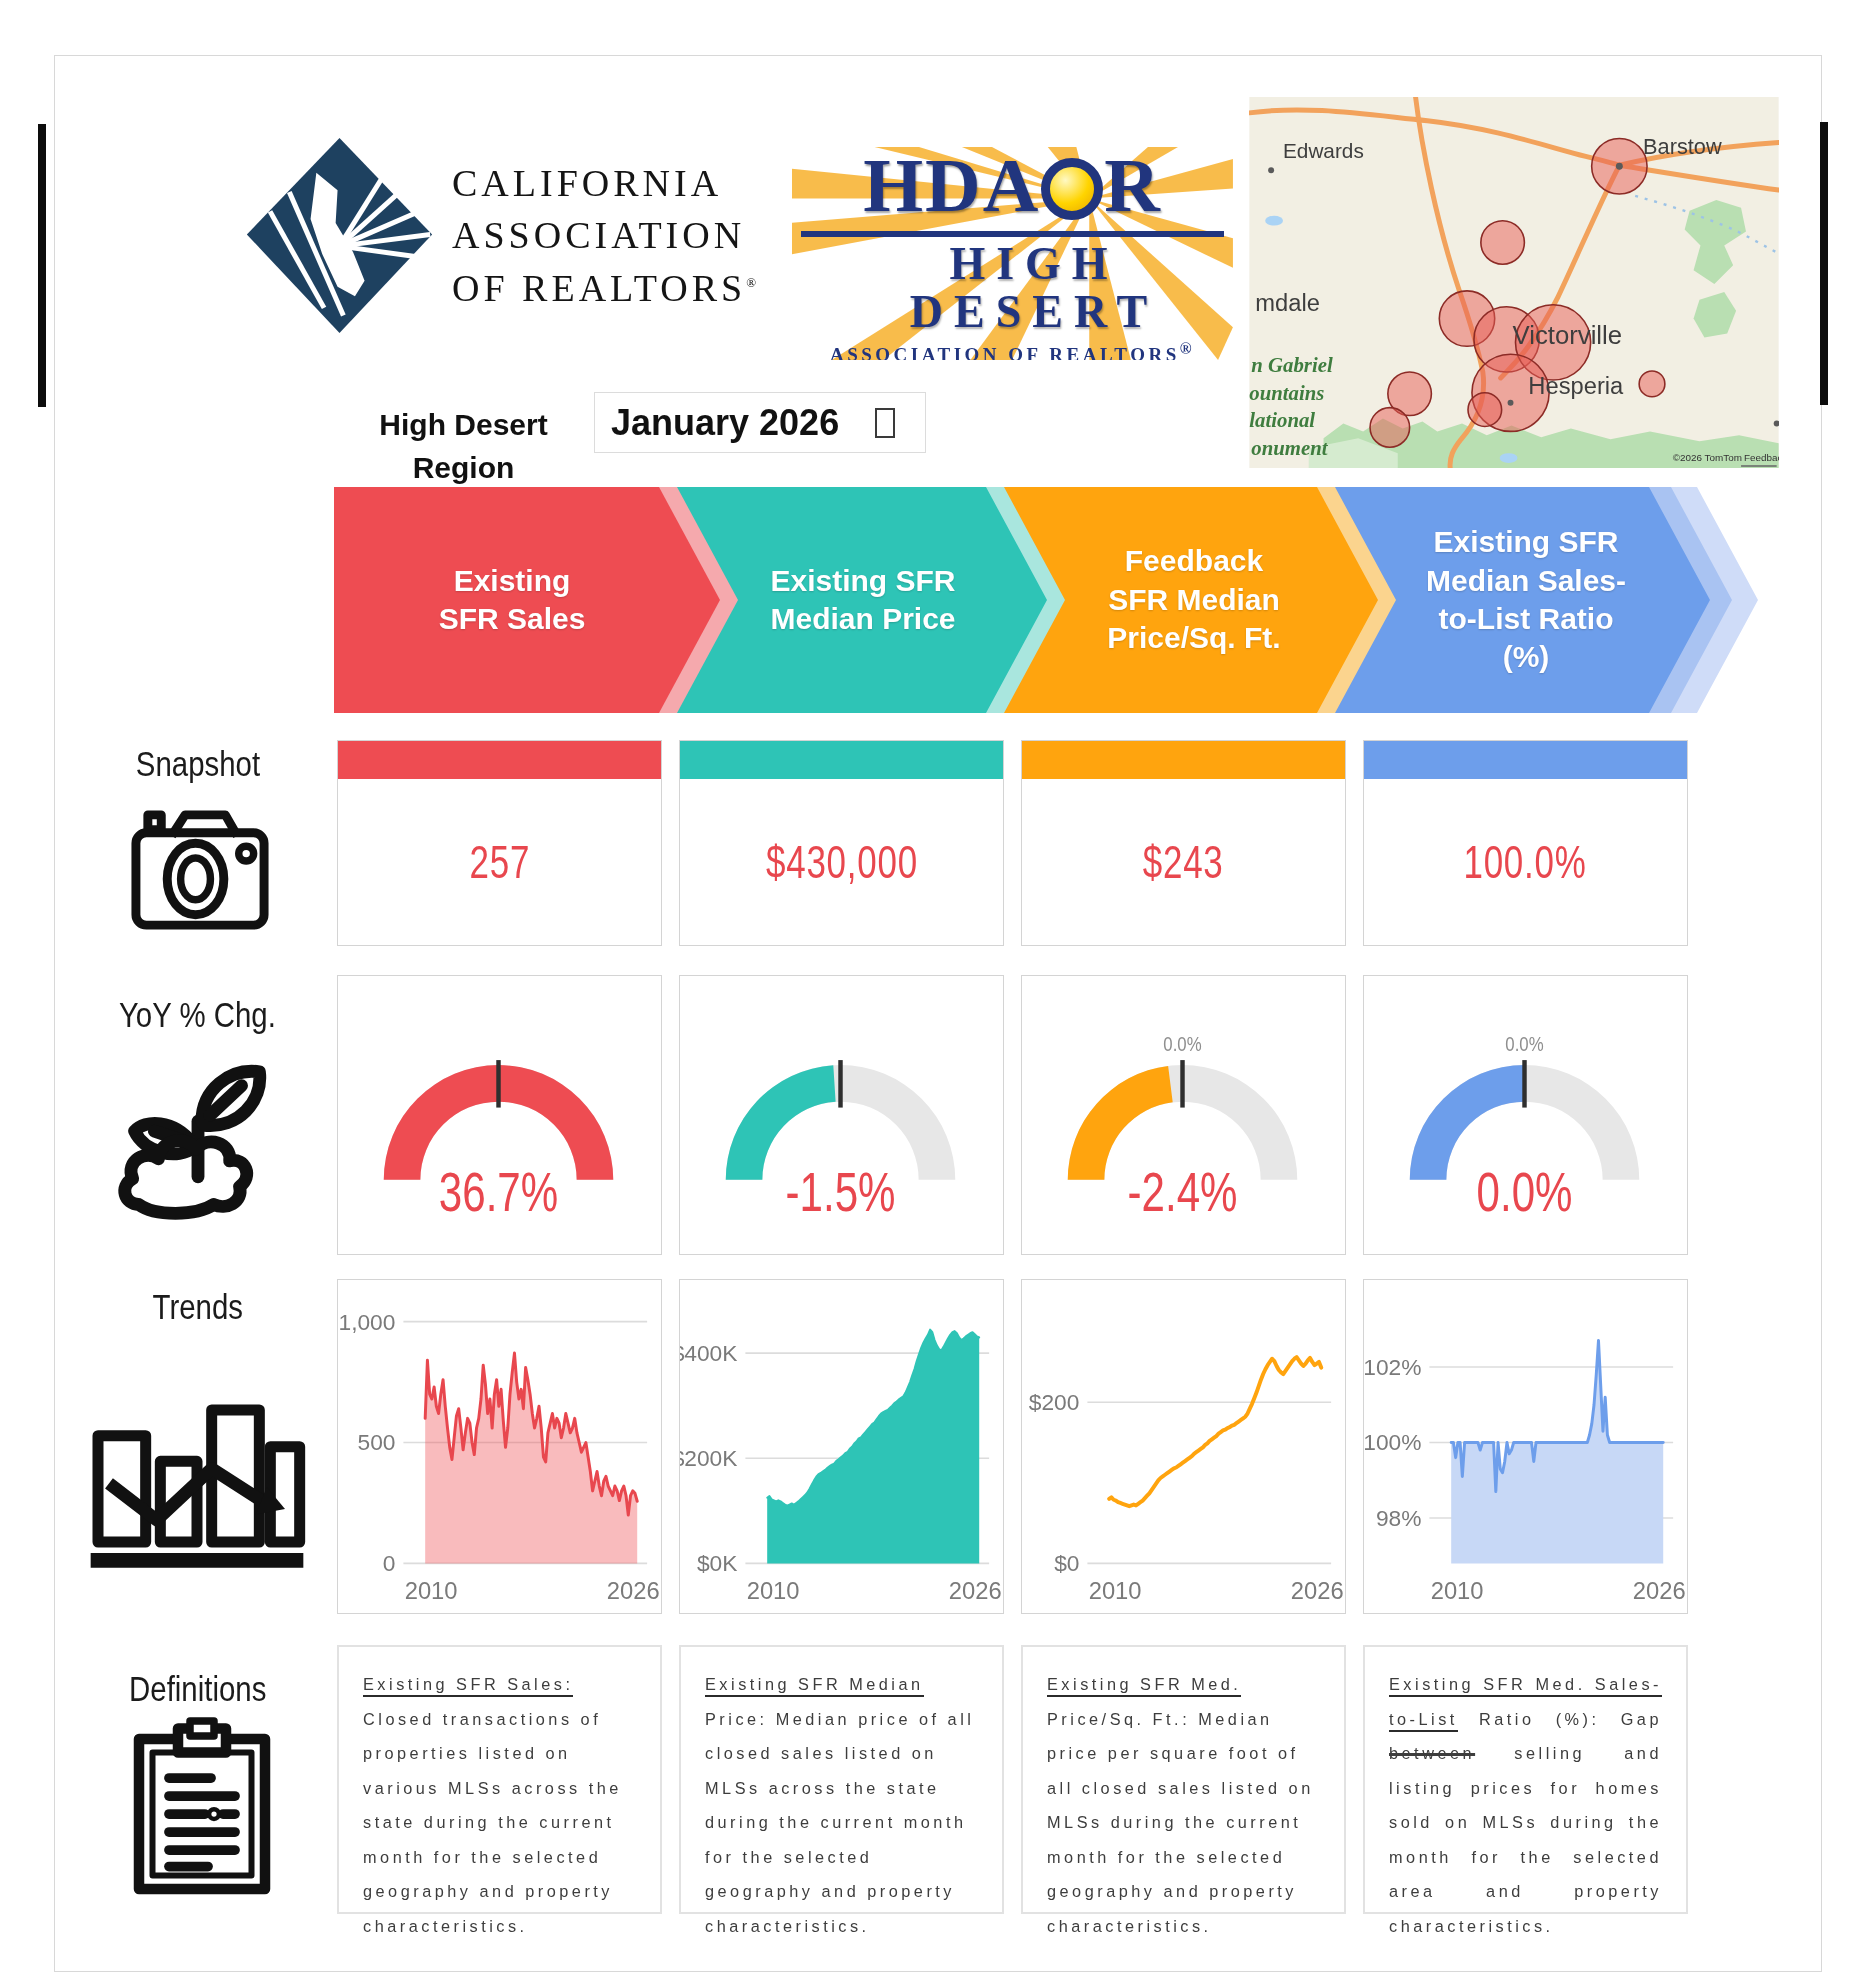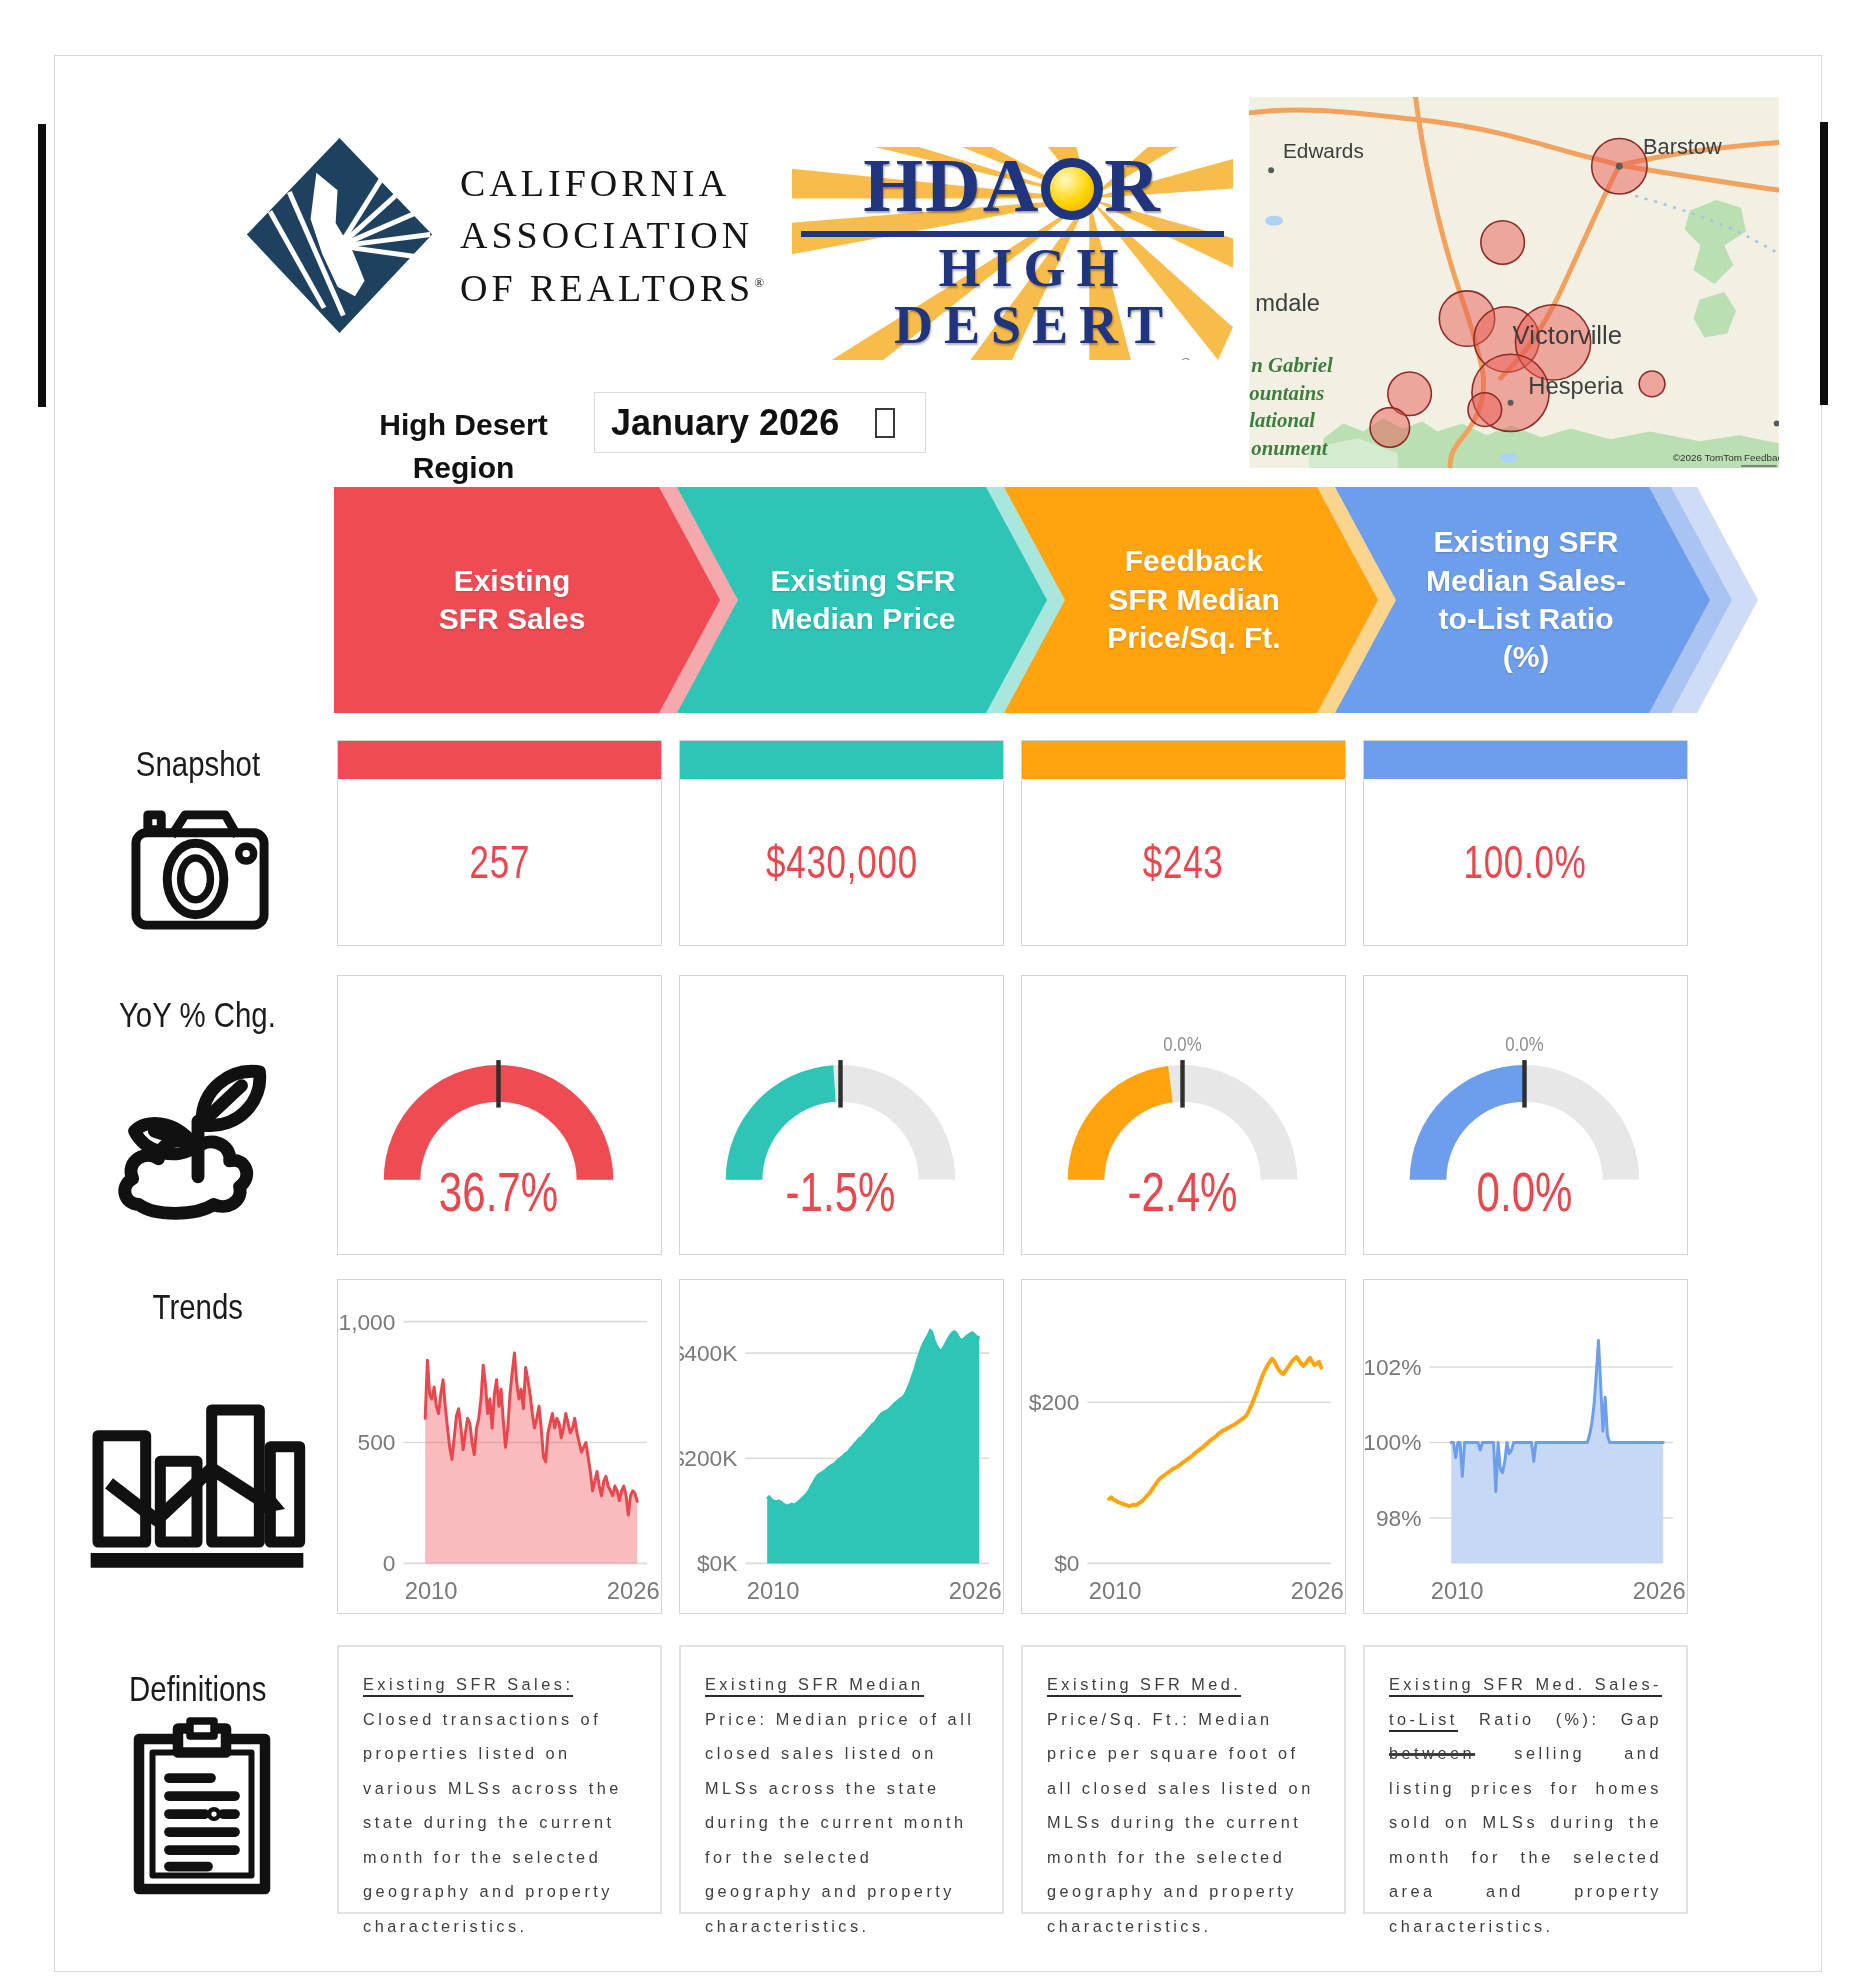--- a/index.html
+++ b/index.html
@@ -5,29 +5,29 @@
   html,body{margin:0;padding:0;background:#ffffff;}
   #stage{position:relative;width:1867px;height:1980px;background:#fff;font-family:"Liberation Sans",sans-serif;overflow:hidden;}
   .abs{position:absolute;}
   #outer-card{left:54px;top:55px;width:1766px;height:1915px;border:1px solid #d8d8d8;background:#fff;}
   .sidebar-bar{width:8px;height:283px;background:#0d0d0d;}
   #bar-left{left:38px;top:124px;}
   #bar-right{left:1820px;top:122px;}
 
   
   #car-logo{left:243px;top:134px;width:549px;height:203px;display:flex;align-items:center;}
-  #car-text{margin-left:24px;font-family:"Liberation Serif",serif;font-size:38px;letter-spacing:4px;color:#151515;line-height:1.38;white-space:nowrap;}
+  #car-text{margin-left:16px;font-family:"Liberation Serif",serif;font-size:38px;letter-spacing:4px;color:#151515;line-height:1.38;white-space:nowrap;}
   #car-text sup{font-size:13px;letter-spacing:0;}
   #hdaor-logo{left:792px;top:147px;width:441px;height:213px;overflow:hidden;}
   #hdaor-rays{left:0;top:0;width:441px;height:213px;}
   #hdaor-stack{position:relative;text-align:center;color:#21357E;font-family:"Liberation Serif",serif;font-weight:bold;}
   #hdaor-acronym{display:flex;justify-content:center;align-items:flex-start;font-size:77px;line-height:1;letter-spacing:2px;height:83px;text-shadow:1px 2px 2px rgba(0,0,0,.35);}
   #hdaor-sun{width:44px;height:44px;border:9px solid #21357E;border-radius:50%;margin:11px 1px 0 1px;background:radial-gradient(circle at 35% 30%, #fff9c4, #ffd400 55%, #e8a800);}
   #hdaor-rule{width:96%;height:6px;background:#21357E;margin:1px auto 3px auto;}
-  #hdaor-name{font-size:54px;letter-spacing:11px;line-height:1.05;text-shadow:1px 2px 2px rgba(0,0,0,.3);margin-left:43px;}
+  #hdaor-name{font-size:46px;letter-spacing:11px;line-height:1.05;text-shadow:1px 2px 2px rgba(0,0,0,.3);margin-left:43px;}
   #hdaor-sub{font-size:19px;letter-spacing:3.5px;margin-top:3px;}
   #map-visual{left:1249px;top:97px;width:530px;height:371px;overflow:hidden;}
   #map-visual svg{display:block;}
 
   
   #region-label{left:347px;top:404px;width:233px;text-align:center;font-size:30px;font-weight:bold;color:#111;line-height:1.42;}
   #period-dropdown{left:594px;top:392px;width:332px;height:61px;border:1px solid #dcdcdc;background:#fff;display:flex;align-items:center;box-sizing:border-box;padding-left:16px;font-size:36px;font-weight:bold;color:#111;}
   #dd-glyph{margin-left:auto;margin-right:30px;width:16px;height:26px;border:2px solid #3a3a3a;}
 
   

